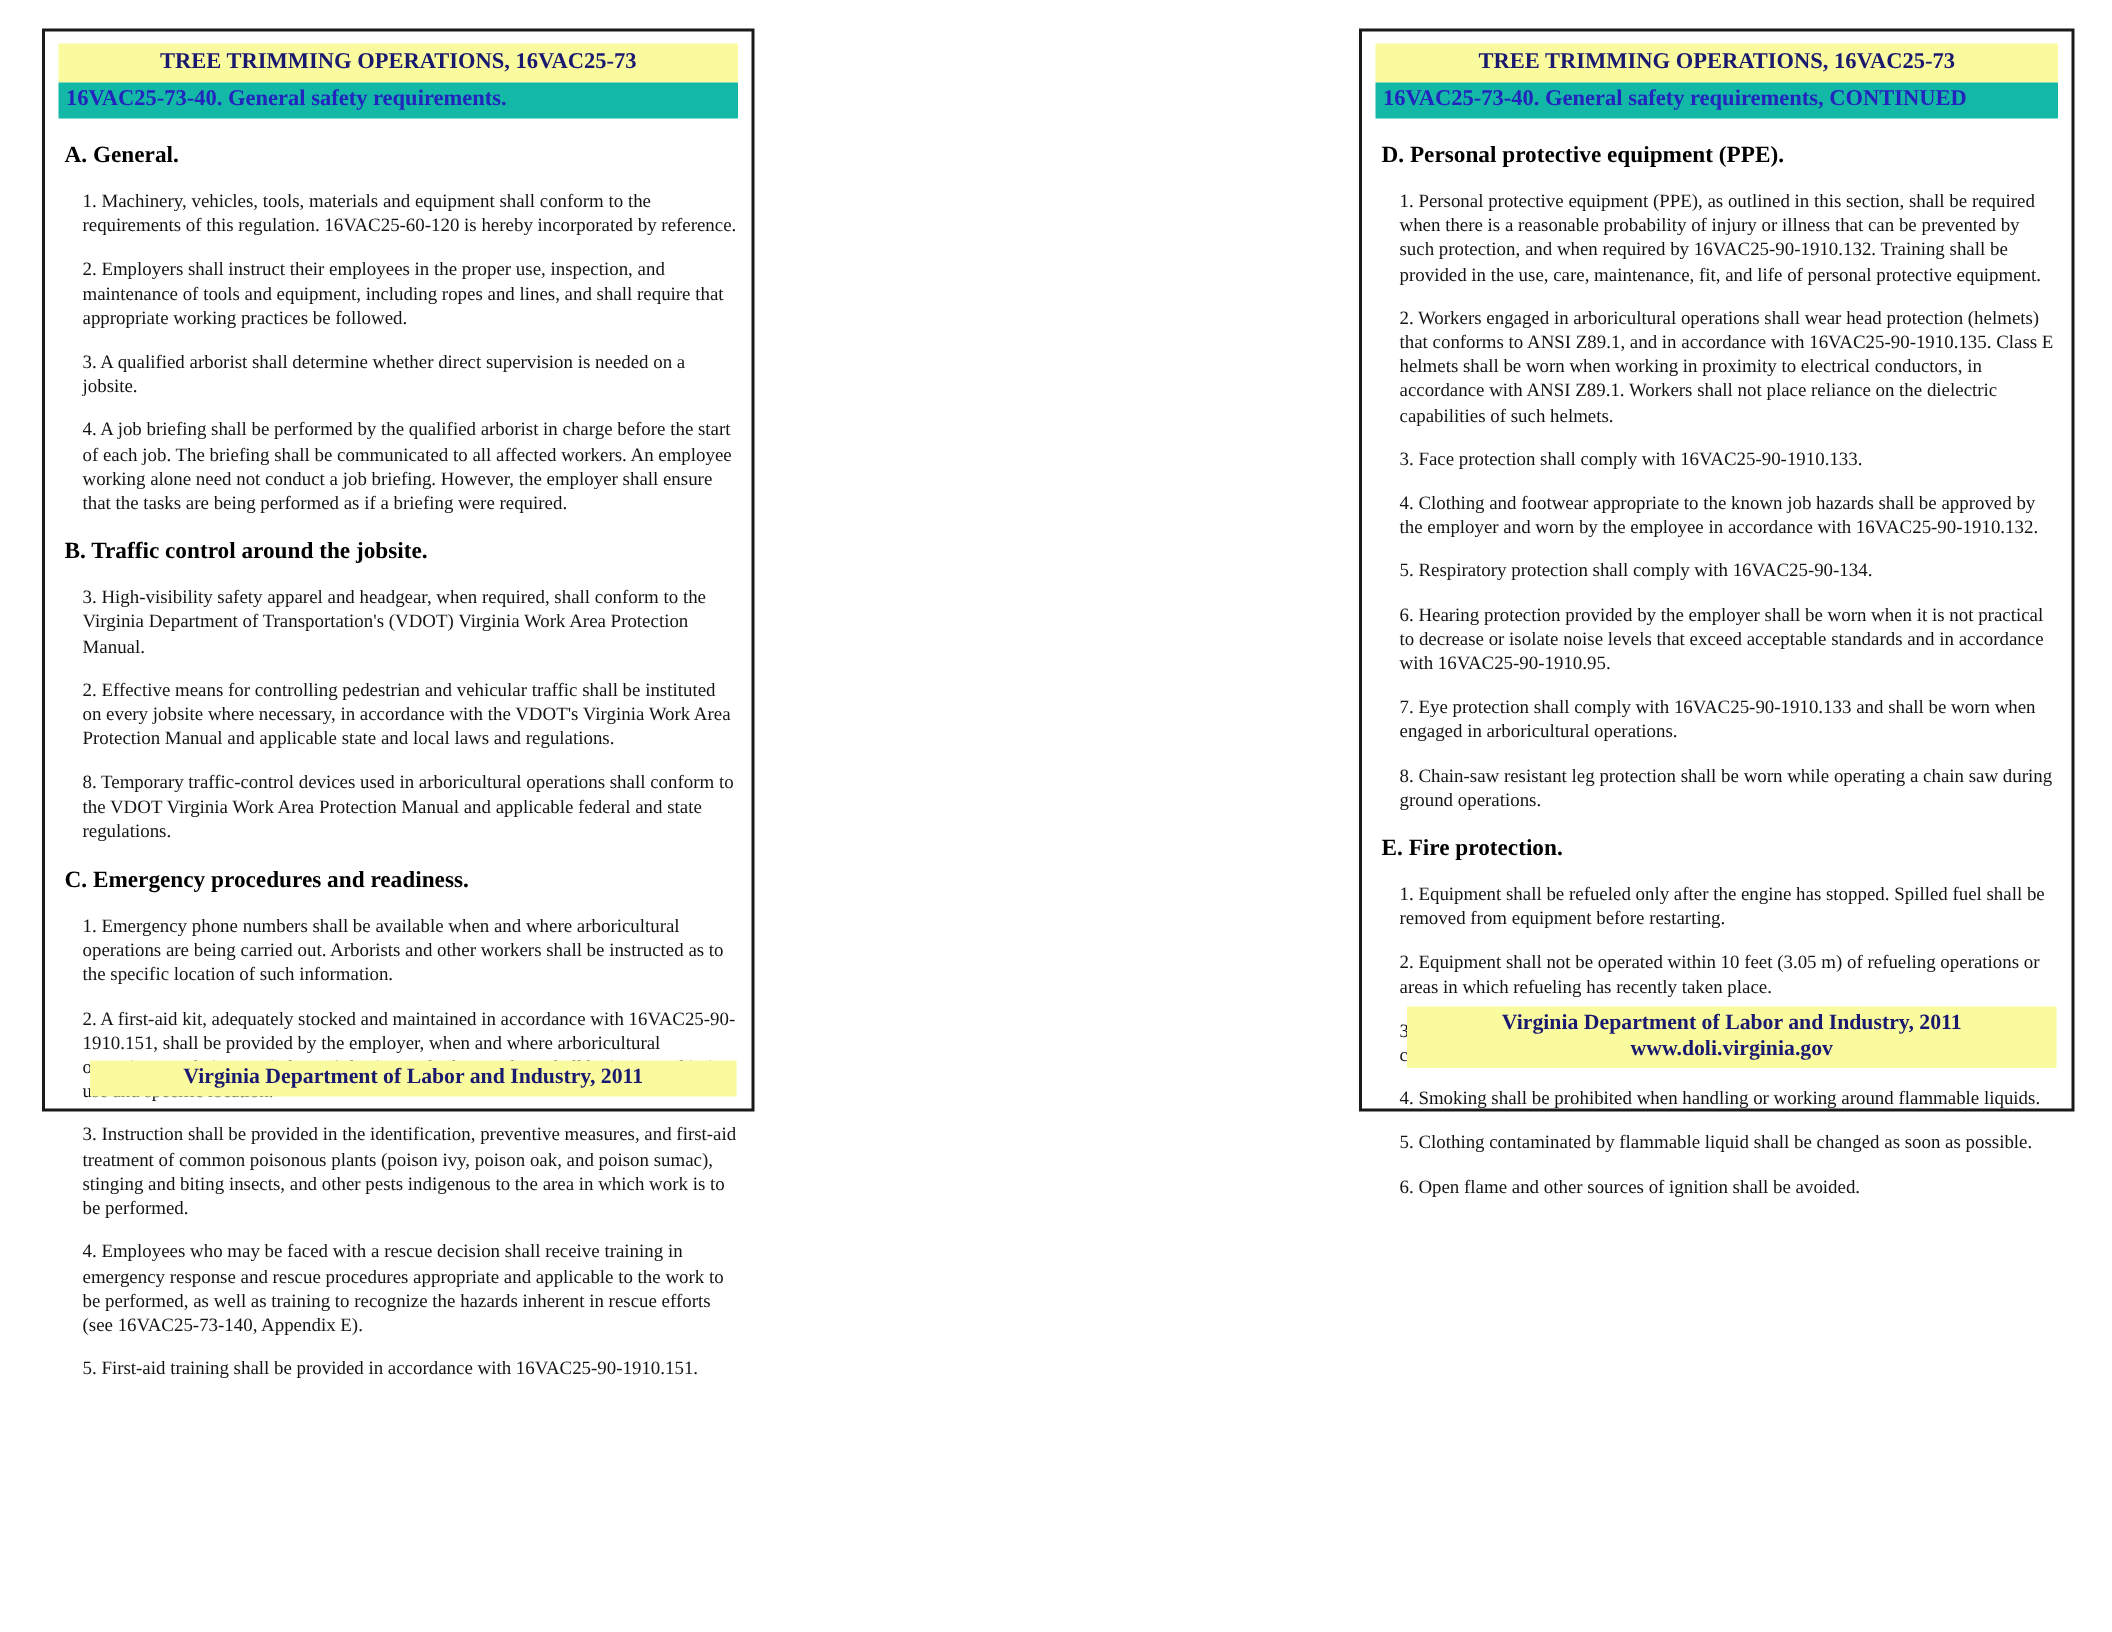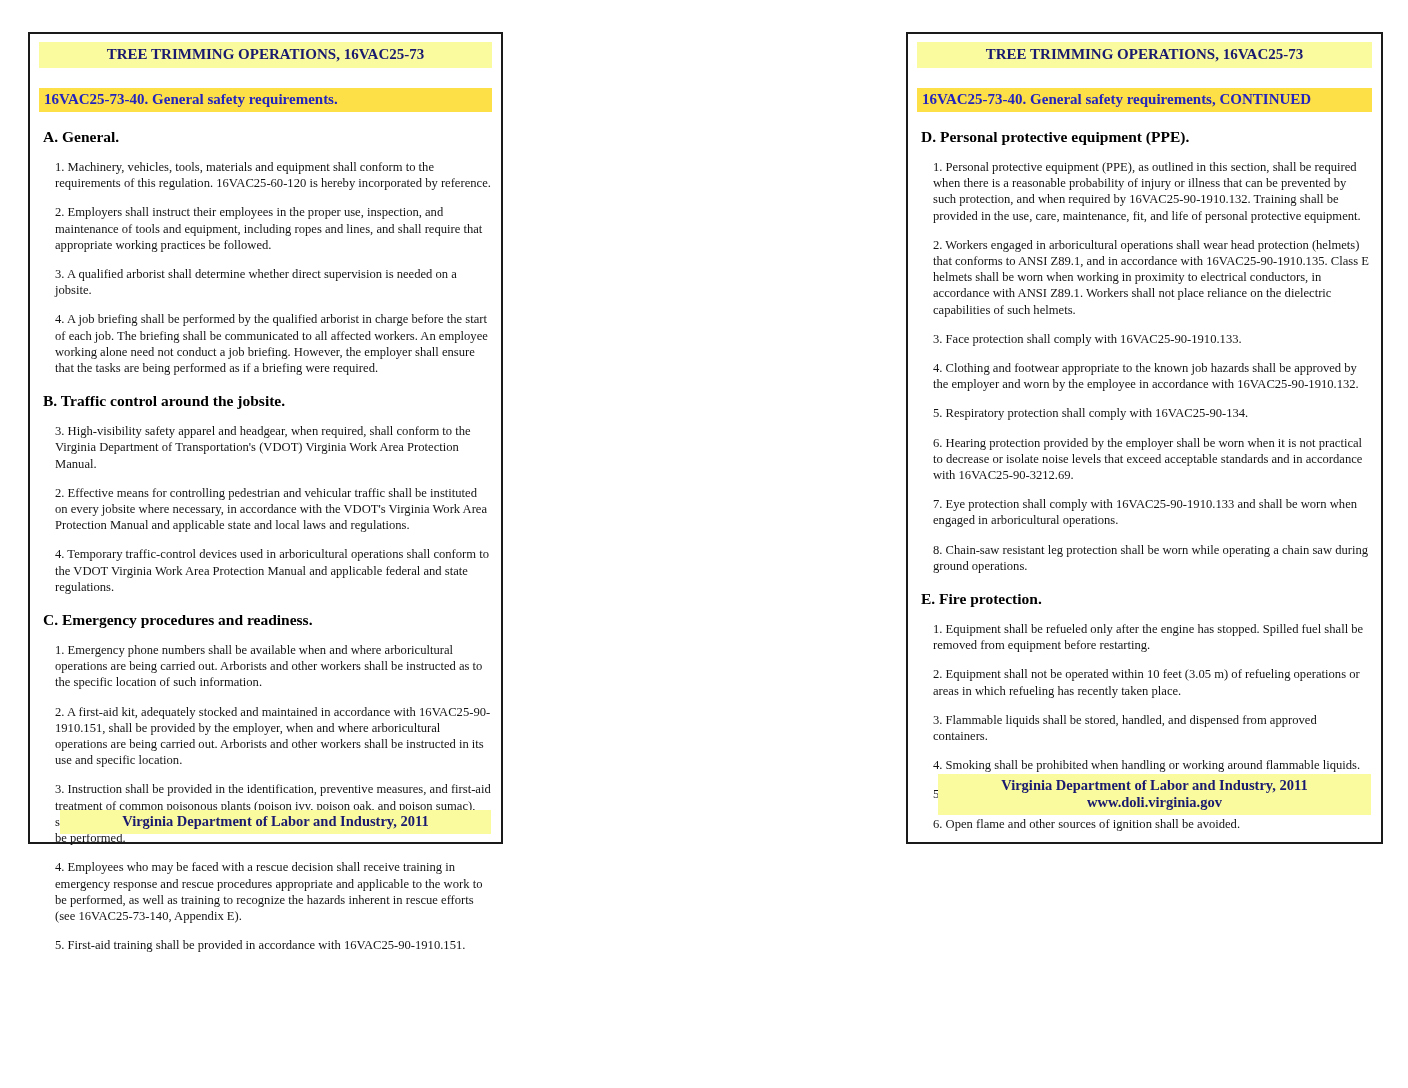--- a/index.html
+++ b/index.html
@@ -9,49 +9,49 @@
   }
   #canvas {
     position: relative;
     width: 1408px;
     height: 1088px;
     background: #ffffff;
     font-family: "Liberation Serif", "DejaVu Serif", serif;
   }
   .page {
     position: absolute;
-    top: 32px;
-    height: 812px;
+    top: 19px;
+    height: 722px;
     background: #ffffff;
     border: 2px solid #1a1a1a;
     box-sizing: border-box;
   }
   #page-left  { left: 28px;  width: 475px; }
   #page-right { left: 906px; width: 477px; }
 
   .band {
     margin: 8px 9px 0 9px;
     box-sizing: border-box;
   }
   .title-band {
     background: #FAFA9E;
     color: #191970;
     font-weight: bold;
     font-size: 15px;
     text-align: center;
     padding: 4px 2px 5px 2px;
   }
   .sub-band {
-    background: #fde047;
+    background: #14b8a6;
     color: #2323BE;
     font-weight: bold;
     font-size: 15px;
     text-align: left;
     padding: 3px 4px 4px 5px;
-    margin-top: 20px;
+    margin-top: 0;
   }
   .body-text {
     padding: 0 10px 0 13px;
     color: #141414;
   }
   .section-heading {
     font-weight: bold;
     font-size: 15.5px;
     color: #000000;
     margin: 16px 0 0 0;
@@ -88,21 +88,21 @@
     <div class="body-text">
       <div class="section-heading">A. General.</div>
       <p class="para">1. Machinery, vehicles, tools, materials and equipment shall conform to the requirements of this regulation. 16VAC25-60-120 is hereby incorporated by reference.</p>
       <p class="para">2. Employers shall instruct their employees in the proper use, inspection, and maintenance of tools and equipment, including ropes and lines, and shall require that appropriate working practices be followed.</p>
       <p class="para">3. A qualified arborist shall determine whether direct supervision is needed on a jobsite.</p>
       <p class="para">4. A job briefing shall be performed by the qualified arborist in charge before the start of each job. The briefing shall be communicated to all affected workers. An employee working alone need not conduct a job briefing. However, the employer shall ensure that the tasks are being performed as if a briefing were required.</p>
 
       <div class="section-heading">B. Traffic control around the jobsite.</div>
       <p class="para">3. High-visibility safety apparel and headgear, when required, shall conform to the Virginia Department of Transportation's (VDOT) Virginia Work Area Protection Manual.</p>
       <p class="para">2. Effective means for controlling pedestrian and vehicular traffic shall be instituted on every jobsite where necessary, in accordance with the VDOT's Virginia Work Area Protection Manual and applicable state and local laws and regulations.</p>
-      <p class="para">4. Temporary traffic-control devices used in arboricultural operations shall conform to the VDOT Virginia Work Area Protection Manual and applicable federal and state regulations.</p>
+      <p class="para">8. Temporary traffic-control devices used in arboricultural operations shall conform to the VDOT Virginia Work Area Protection Manual and applicable federal and state regulations.</p>
 
       <div class="section-heading">C. Emergency procedures and readiness.</div>
       <p class="para">1. Emergency phone numbers shall be available when and where arboricultural operations are being carried out. Arborists and other workers shall be instructed as to the specific location of such information.</p>
       <p class="para">2. A first-aid kit, adequately stocked and maintained in accordance with 16VAC25-90-1910.151, shall be provided by the employer, when and where arboricultural operations are being carried out. Arborists and other workers shall be instructed in its use and specific location.</p>
       <p class="para">3. Instruction shall be provided in the identification, preventive measures, and first-aid treatment of common poisonous plants (poison ivy, poison oak, and poison sumac), stinging and biting insects, and other pests indigenous to the area in which work is to be performed.</p>
       <p class="para">4. Employees who may be faced with a rescue decision shall receive training in emergency response and rescue procedures appropriate and applicable to the work to be performed, as well as training to recognize the hazards inherent in rescue efforts (see 16VAC25-73-140, Appendix E).</p>
       <p class="para">5. First-aid training shall be provided in accordance with 16VAC25-90-1910.151.</p>
     </div>
     <div class="footer-band">
       <span class="footer-line">Virginia Department of Labor and Industry, 2011</span>
@@ -112,21 +112,21 @@
   <div class="page" id="page-right">
     <div class="band title-band">TREE TRIMMING OPERATIONS, 16VAC25-73</div>
     <div class="band sub-band">16VAC25-73-40. General safety requirements, CONTINUED</div>
     <div class="body-text">
       <div class="section-heading">D. Personal protective equipment (PPE).</div>
       <p class="para">1. Personal protective equipment (PPE), as outlined in this section, shall be required when there is a reasonable probability of injury or illness that can be prevented by such protection, and when required by 16VAC25-90-1910.132. Training shall be provided in the use, care, maintenance, fit, and life of personal protective equipment.</p>
       <p class="para">2. Workers engaged in arboricultural operations shall wear head protection (helmets) that conforms to ANSI Z89.1, and in accordance with 16VAC25-90-1910.135. Class E helmets shall be worn when working in proximity to electrical conductors, in accordance with ANSI Z89.1. Workers shall not place reliance on the dielectric capabilities of such helmets.</p>
       <p class="para">3. Face protection shall comply with 16VAC25-90-1910.133.</p>
       <p class="para">4. Clothing and footwear appropriate to the known job hazards shall be approved by the employer and worn by the employee in accordance with 16VAC25-90-1910.132.</p>
       <p class="para">5. Respiratory protection shall comply with 16VAC25-90-134.</p>
-      <p class="para">6. Hearing protection provided by the employer shall be worn when it is not practical to decrease or isolate noise levels that exceed acceptable standards and in accordance with 16VAC25-90-3212.69.</p>
+      <p class="para">6. Hearing protection provided by the employer shall be worn when it is not practical to decrease or isolate noise levels that exceed acceptable standards and in accordance with 16VAC25-90-1910.95.</p>
       <p class="para">7. Eye protection shall comply with 16VAC25-90-1910.133 and shall be worn when engaged in arboricultural operations.</p>
       <p class="para">8. Chain-saw resistant leg protection shall be worn while operating a chain saw during ground operations.</p>
 
       <div class="section-heading">E. Fire protection.</div>
       <p class="para">1. Equipment shall be refueled only after the engine has stopped. Spilled fuel shall be removed from equipment before restarting.</p>
       <p class="para">2. Equipment shall not be operated within 10 feet (3.05 m) of refueling operations or areas in which refueling has recently taken place.</p>
       <p class="para">3. Flammable liquids shall be stored, handled, and dispensed from approved containers.</p>
       <p class="para">4. Smoking shall be prohibited when handling or working around flammable liquids.</p>
       <p class="para">5. Clothing contaminated by flammable liquid shall be changed as soon as possible.</p>
       <p class="para">6. Open flame and other sources of ignition shall be avoided.</p>

